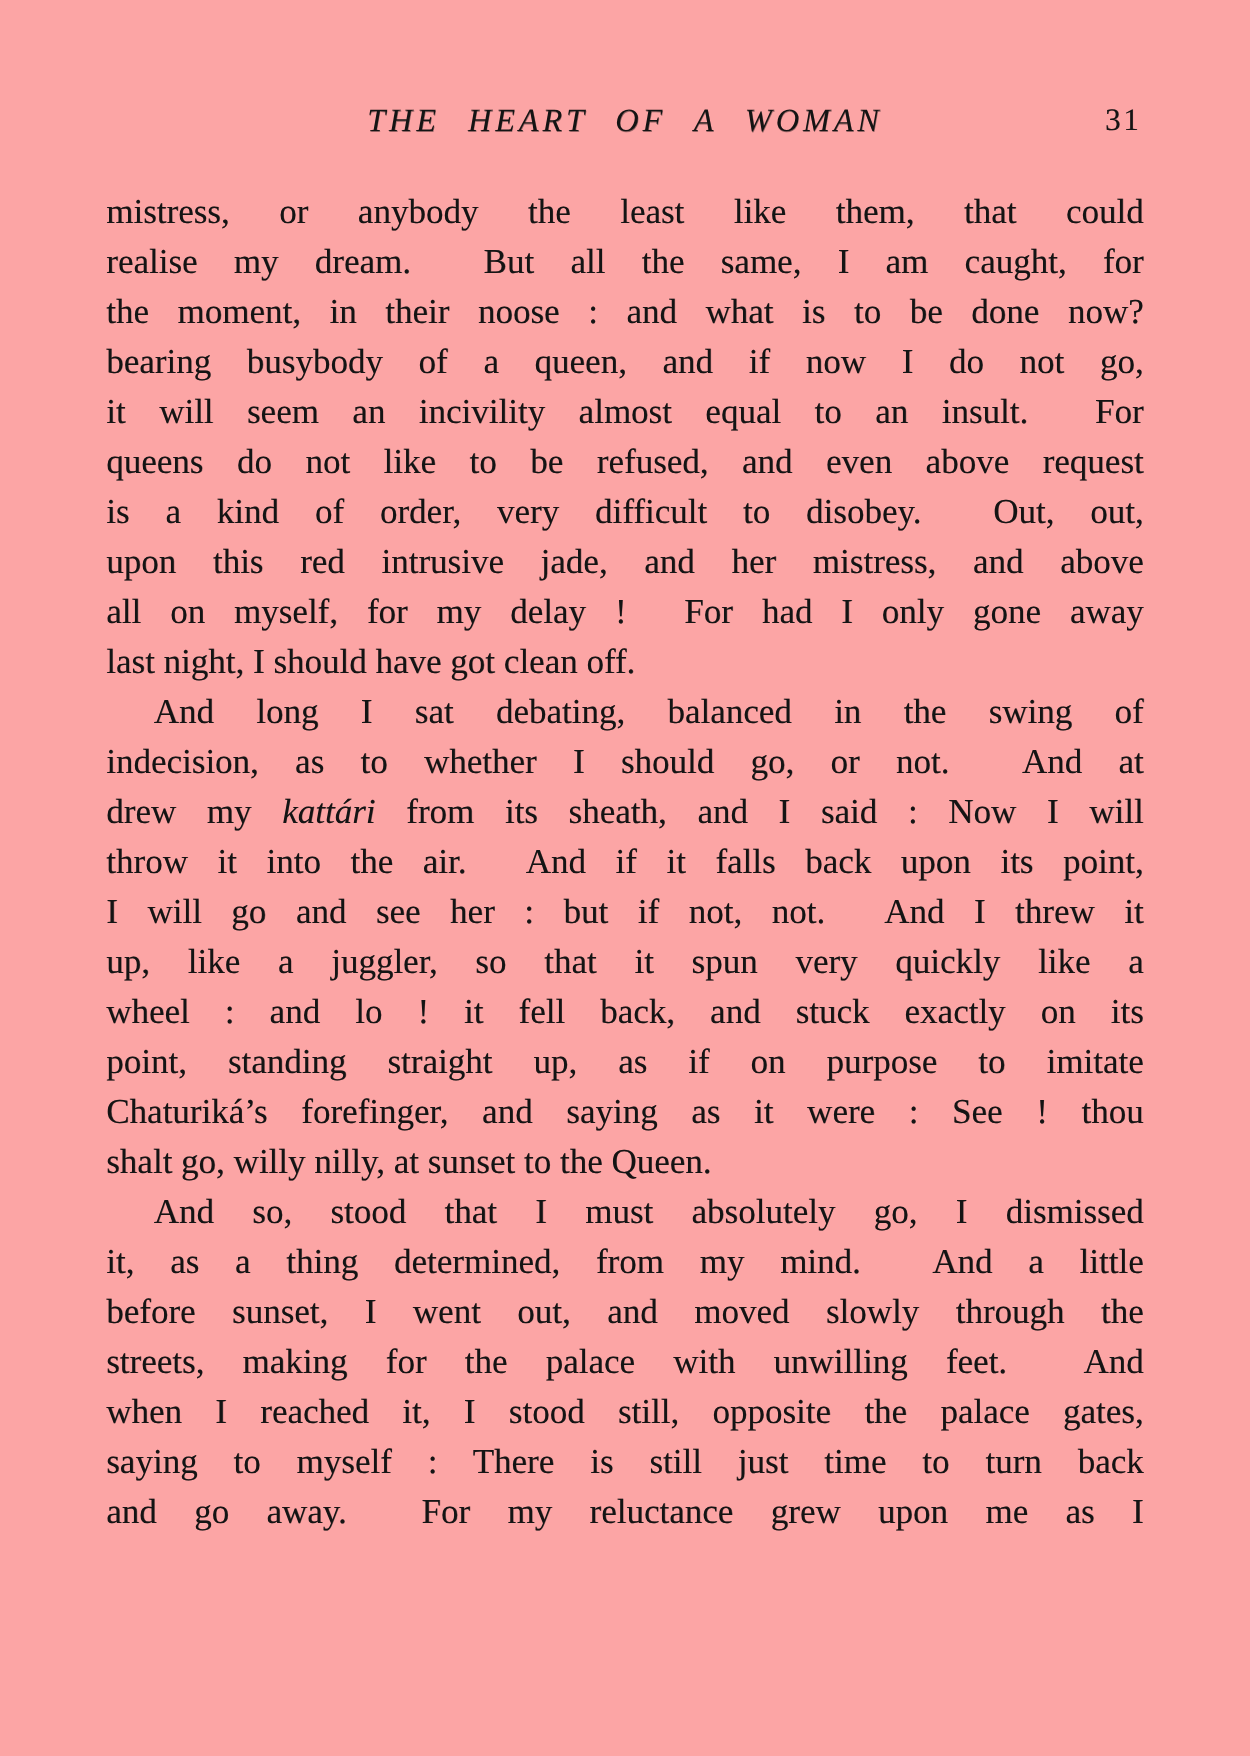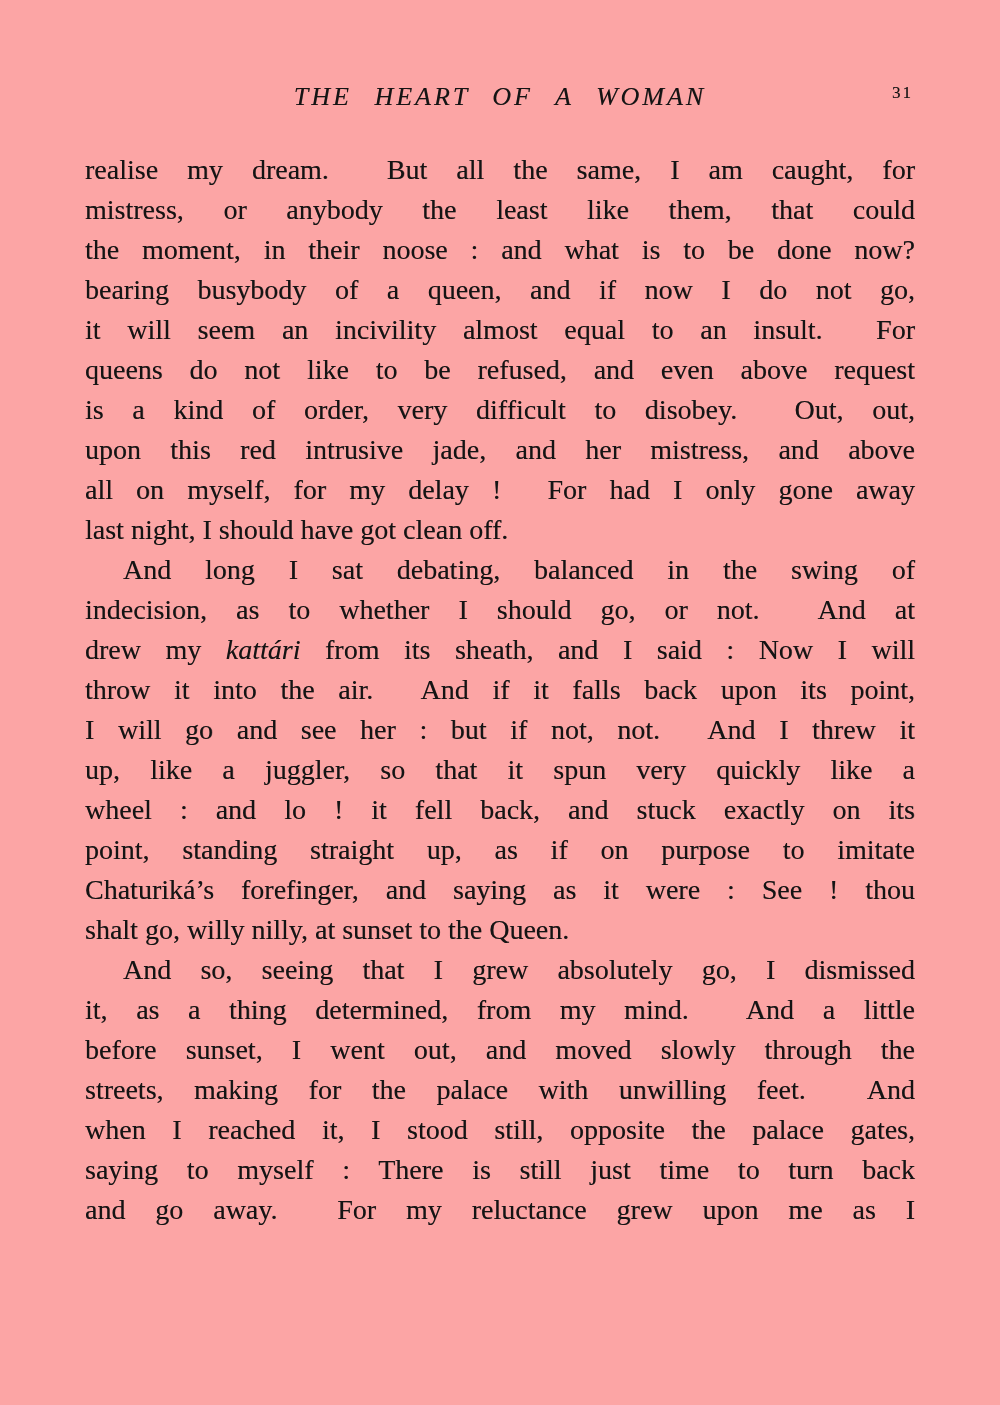--- a/index.html
+++ b/index.html
@@ -30,21 +30,21 @@
     font-style: italic;
     font-size: 26px;
     letter-spacing: 3px;
     word-spacing: 13px;
     white-space: nowrap;
   }
   .folio {
     position: absolute;
     right: 2px;
     top: 1px;
-    font-size: 17px;
+    font-size: 25px;
     letter-spacing: 2px;
     font-variant-numeric: oldstyle-nums;
   }
   .text-block {
     position: absolute;
     top: 150px;
     left: 85px;
     width: 830px;
     font-size: 28px;
     line-height: 40px;
@@ -69,41 +69,41 @@
 <body>
 
 <div class="page">
   <div class="running-header">
     <span class="running-title">THE HEART OF A WOMAN</span>
     <span class="folio">31</span>
   </div>
 
   <div class="text-block">
 
-  <div class="line"><span>realise my dream. &nbsp;But all the same, I am caught, for</span></div>
-      <div class="line"><span>mistress, or anybody the least like them, that could</span></div>
+  <div class="line"><span>mistress, or anybody the least like them, that could</span></div>
+      <div class="line"><span>realise my dream. &nbsp;But all the same, I am caught, for</span></div>
       <div class="line"><span>the moment, in their noose&nbsp;: and what is to be done now?</span></div>
       <div class="line"><span>bearing busybody of a queen, and if now I do not go,</span></div>
       <div class="line"><span>it will seem an incivility almost equal to an insult. &nbsp;For</span></div>
       <div class="line"><span>queens do not like to be refused, and even above request</span></div>
       <div class="line"><span>is a kind of order, very difficult to disobey. &nbsp;Out, out,</span></div>
       <div class="line"><span>upon this red intrusive jade, and her mistress, and above</span></div>
       <div class="line"><span>all on myself, for my delay&nbsp;! &nbsp;For had I only gone away</span></div>
       <div class="line no-just"><span>last night, I should have got clean off.</span></div>
       <div class="line indent"><span>And long I sat debating, balanced in the swing of</span></div>
       <div class="line"><span>indecision, as to whether I should go, or not. &nbsp;And at</span></div>
       <div class="line"><span>drew my </span><span class="it">kattári</span><span> from its sheath, and I said&nbsp;: Now I will</span></div>
       <div class="line"><span>throw it into the air. &nbsp;And if it falls back upon its point,</span></div>
       <div class="line"><span>I will go and see her&nbsp;: but if not, not. &nbsp;And I threw it</span></div>
       <div class="line"><span>up, like a juggler, so that it spun very quickly like a</span></div>
       <div class="line"><span>wheel&nbsp;: and lo&nbsp;! it fell back, and stuck exactly on its</span></div>
       <div class="line"><span>point, standing straight up, as if on purpose to imitate</span></div>
       <div class="line"><span>Chaturiká’s forefinger, and saying as it were&nbsp;: See&nbsp;! thou</span></div>
       <div class="line no-just"><span>shalt go, willy nilly, at sunset to the Queen.</span></div>
-      <div class="line indent"><span>And so, seeing that I grew absolutely go, I dismissed</span></div>
+      <div class="line indent"><span>And so, stood that I must absolutely go, I dismissed</span></div>
       <div class="line"><span>it, as a thing determined, from my mind. &nbsp;And a little</span></div>
       <div class="line"><span>before sunset, I went out, and moved slowly through the</span></div>
       <div class="line"><span>streets, making for the palace with unwilling feet. &nbsp;And</span></div>
       <div class="line"><span>when I reached it, I stood still, opposite the palace gates,</span></div>
       <div class="line"><span>saying to myself&nbsp;: There is still just time to turn back</span></div>
       <div class="line"><span>and go away. &nbsp;For my reluctance grew upon me as I</span></div>
     </div>
 </div>
 
 </body></html>

